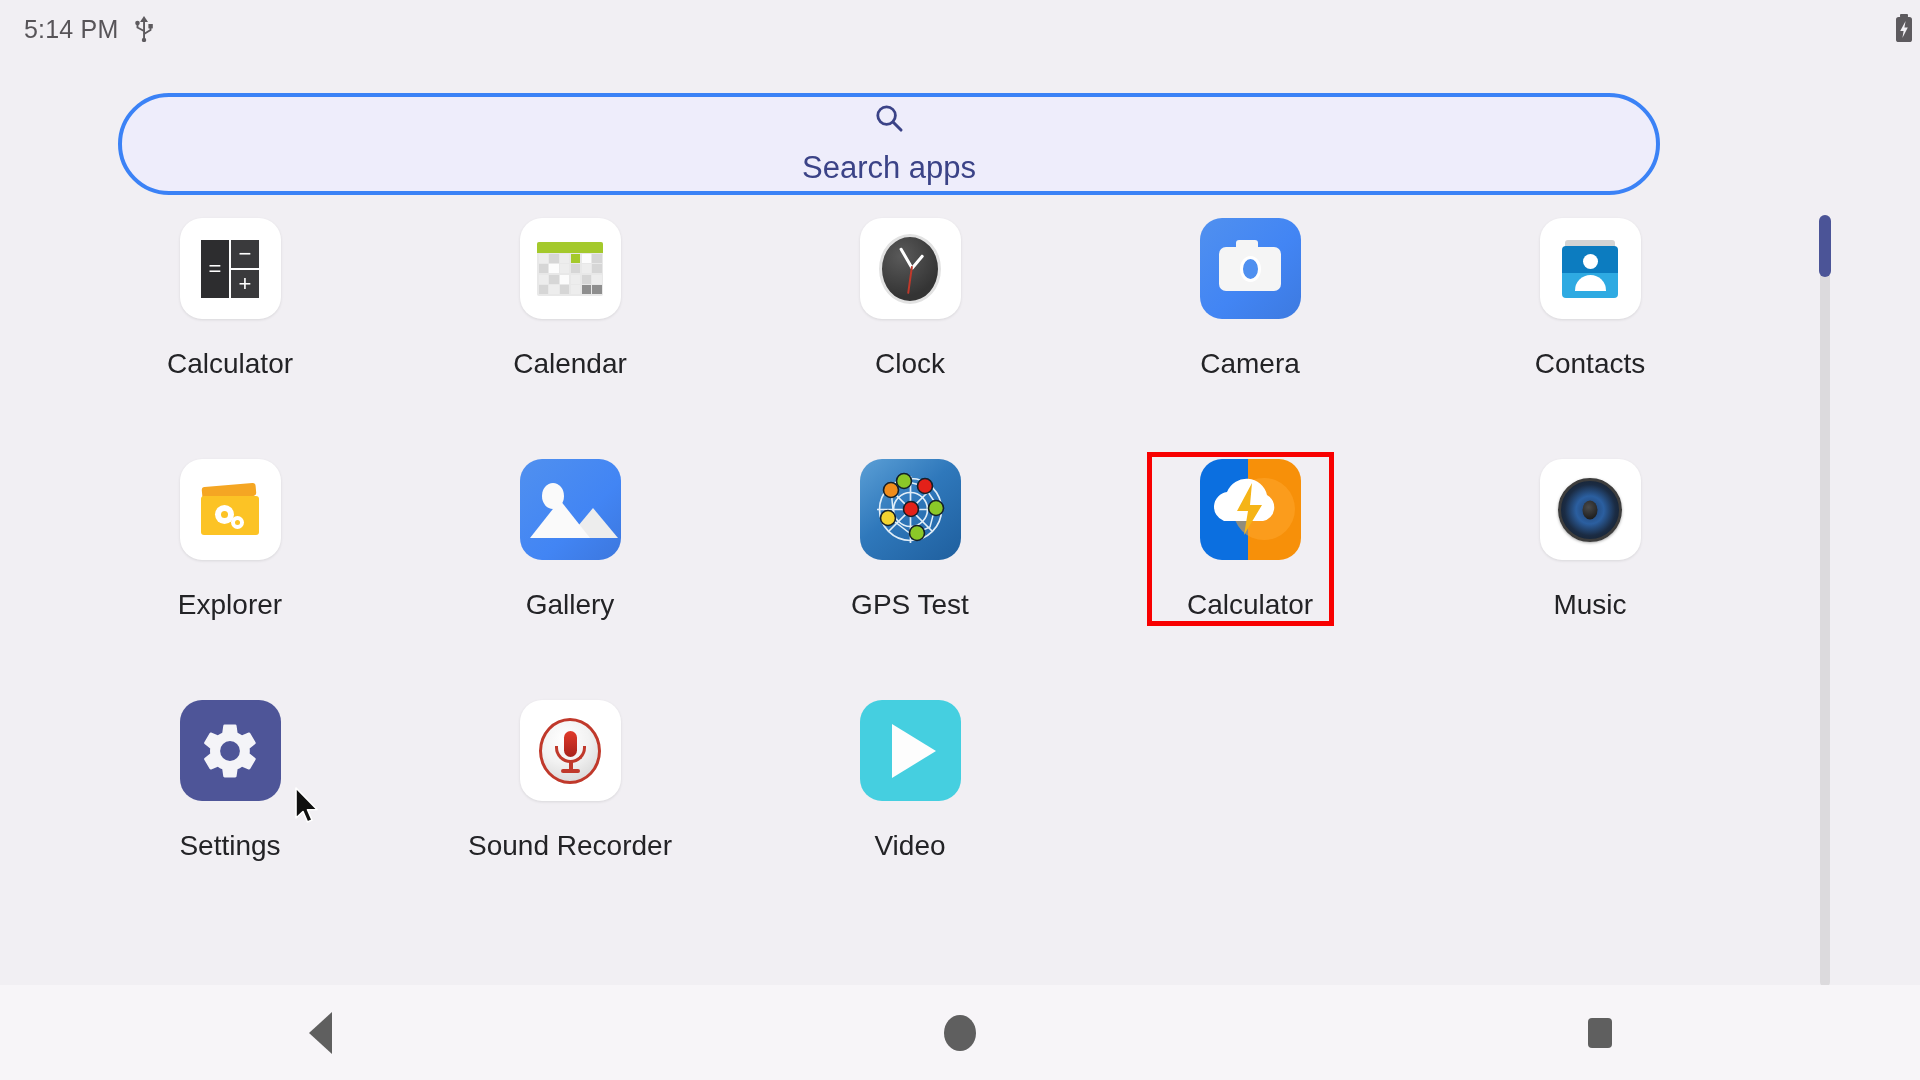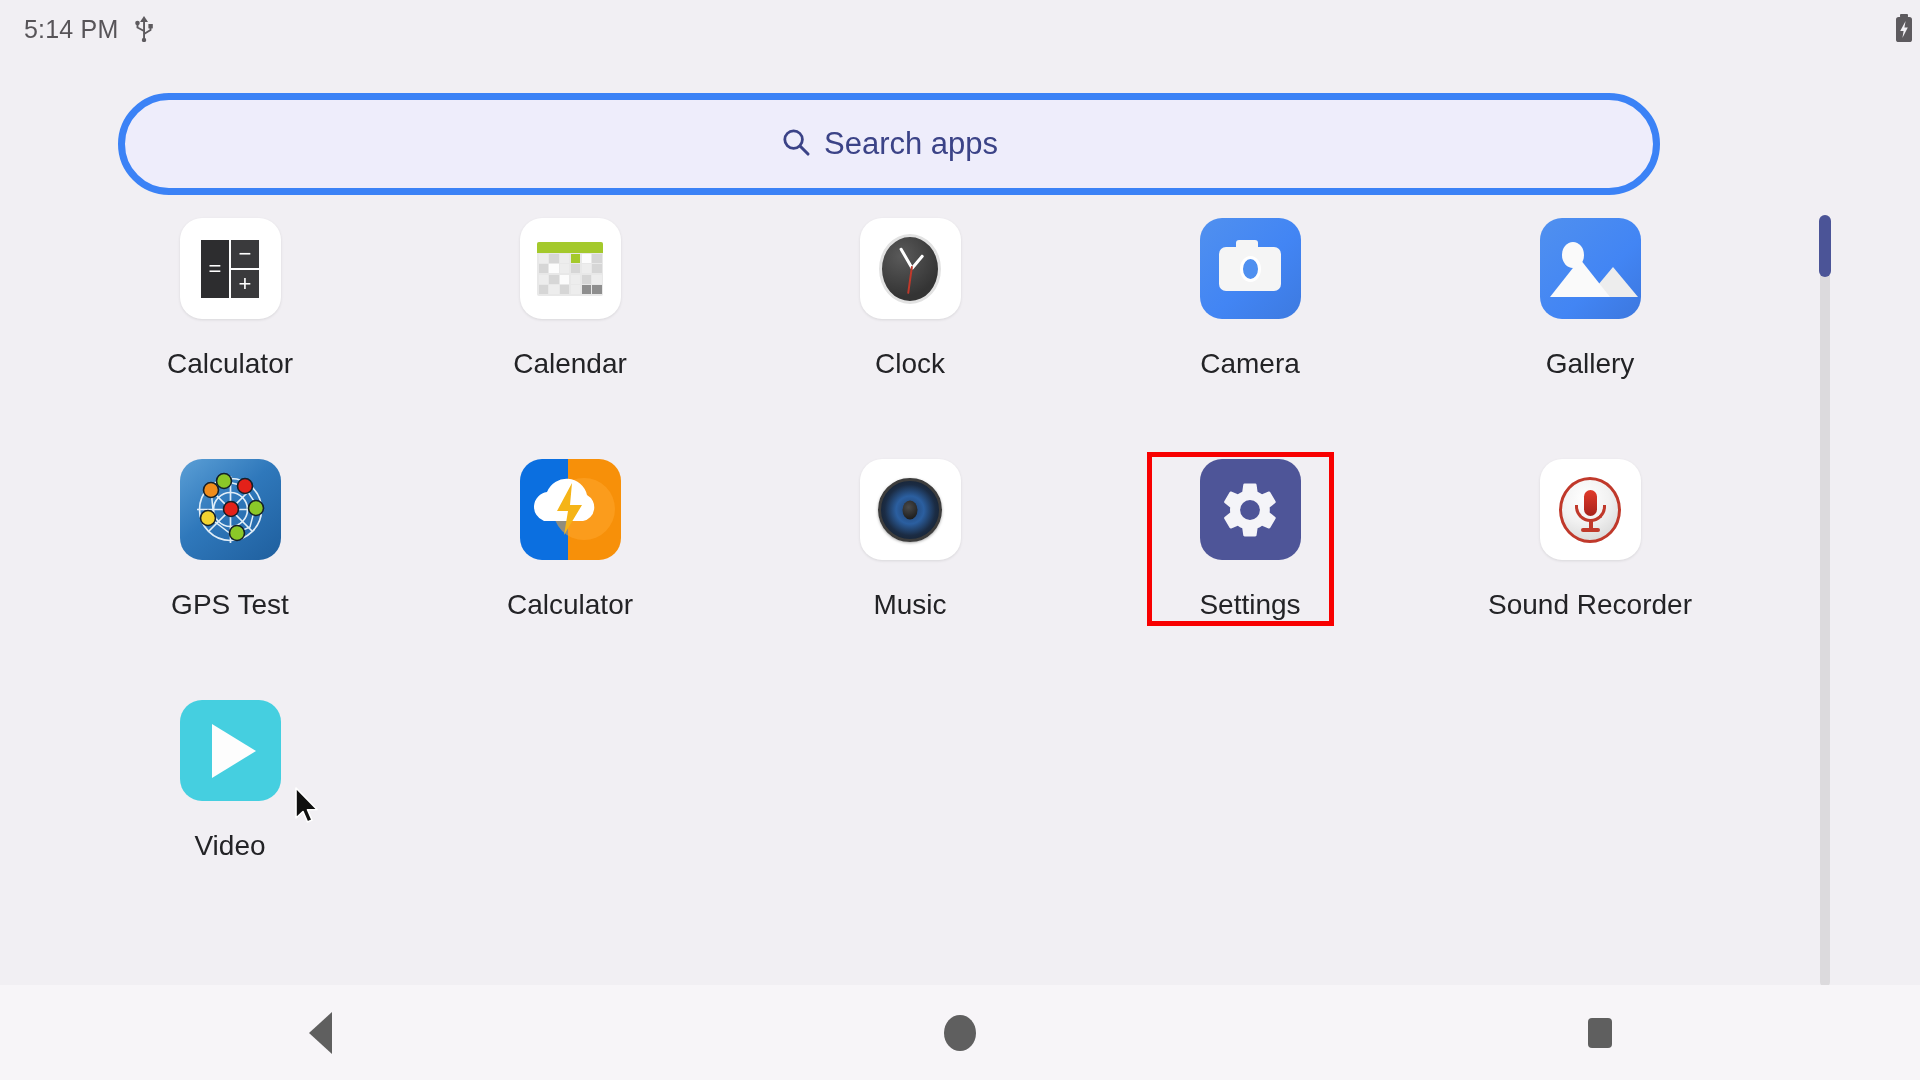--- a/index.html
+++ b/index.html
@@ -16,23 +16,24 @@
     display:flex; align-items:center; justify-content:space-between;
     padding:0 5px 0 24px;
   }
   #status-left { display:flex; align-items:center; gap:14px; }
   #clock-text { font-size:25px; color:#575458; letter-spacing:.2px; }
   .usb-svg, .batt-svg { display:block; }
 
   
   #search-bar {
     position:absolute; left:118px; top:93px; width:1542px; height:102px;
-    background:#eeedfb; border:7px solid #3b82f6; border-radius:51px;
+    background:#eeedfb; border:4px solid #3b82f6; border-radius:51px;
     display:flex; align-items:center; justify-content:center; gap:12px;
     cursor:text;
+    flex-direction:column;
   }
   #search-placeholder { font-size:31px; color:#3b4387; }
 
   
   #app-grid {
     position:absolute; left:60px; top:208px; width:1700px; height:790px;
     display:grid;
     grid-template-columns:repeat(5, 1fr);
     grid-auto-rows:241px;
     align-content:start;
@@ -335,21 +336,47 @@
   <div class="app-cell">
     <div class="app-icon tile-camera">
       <div class="cam-body">
         <div class="cam-bump"></div>
         <div class="cam-lens"></div>
       </div>
     </div>
     <div class="app-label">Camera</div>
   </div>
 
-
+  <div class="app-cell">
+    <div class="app-icon tile-white">
+      <div class="ct-card">
+        <div class="ct-top"></div>
+        <div class="ct-upper"></div>
+        <div class="ct-lower"></div>
+        <div class="ct-head"></div>
+        <div class="ct-bodyp"></div>
+      </div>
+    </div>
+    <div class="app-label">Contacts</div>
+  </div>
+
+  <div class="app-cell">
+    <div class="app-icon tile-white">
+      <div class="ex-wrap">
+        <div class="ex-lid"></div>
+        <div class="ex-body">
+          <div class="ex-g1"></div>
+            <div class="ex-gc1"></div>
+          <div class="ex-g2"></div>
+            <div class="ex-gc2"></div>
+        </div>
+      </div>
+    </div>
+    <div class="app-label">Explorer</div>
+  </div>
 
 
   <div class="app-cell">
     <div class="app-icon tile-gallery">
       <div class="gl-inner">
         <div class="gl-sun"></div>
         <div class="gl-mt2"></div>
         <div class="gl-mt1"></div>
       </div>
     </div>

